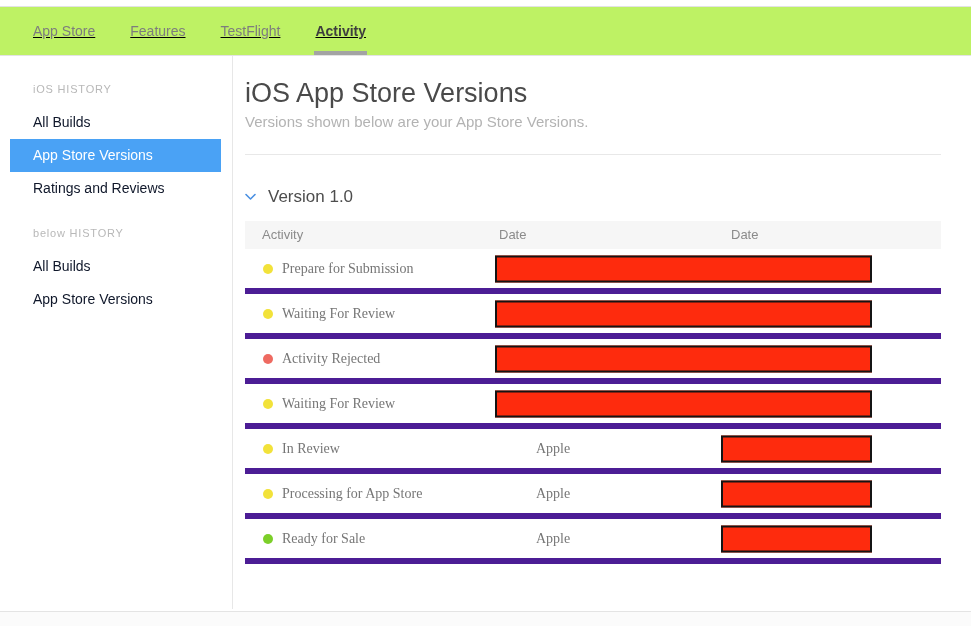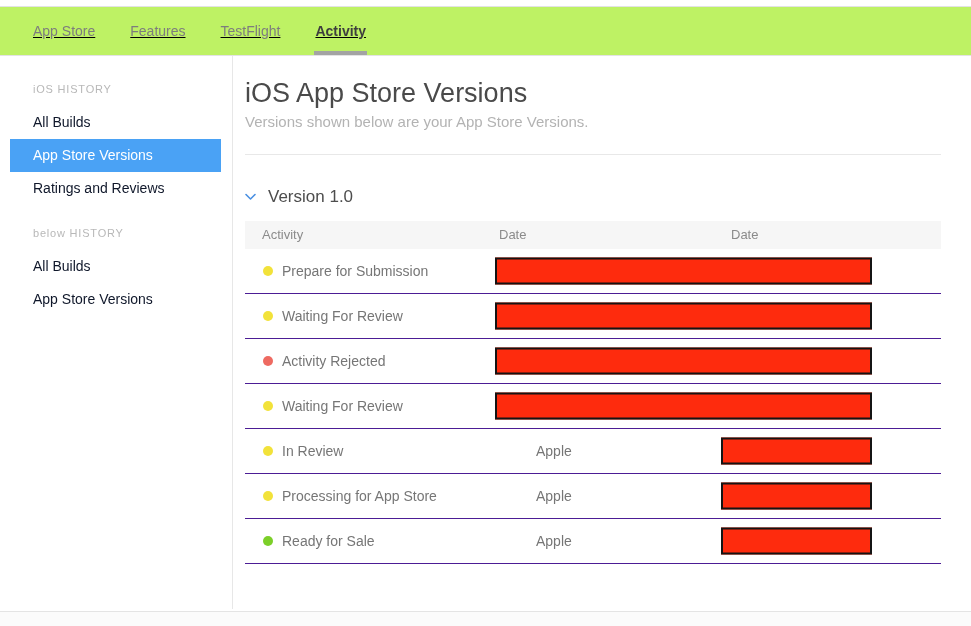--- a/index.html
+++ b/index.html
@@ -41,21 +41,21 @@
   .version-row{margin-top:32px;display:flex;align-items:center;cursor:pointer;}
   .version-row .chev{display:inline-flex;width:11px;}
   .version-row .chev polyline{fill:none;stroke:var(--chevron-blue);
            stroke-width:1.6;stroke-linecap:round;stroke-linejoin:round;}
   .version-label{margin-left:12px;font-size:17px;color:#4d4d4d;}
   
   .activity-table{margin-top:14px;width:696px;position:relative;}
   .thead{height:28px;background:#f6f6f6;position:relative;}
   .thead .col{position:absolute;top:0;line-height:28px;font-size:13px;color:#8b8b8b;}
   .col-activity{left:17px;} .col-user{left:254px;} .col-date{left:486px;}
-  .trow{height:45px;position:relative;border-bottom:1px solid #4c1d95;}
+  .trow{height:45px;position:relative;border-bottom:6px solid #4c1d95;font-family:Liberation Serif, serif;}
   .status-dot{position:absolute;left:18px;top:50%;transform:translateY(-50%);
            width:10px;height:10px;border-radius:50%;}
   .activity-label{position:absolute;left:37px;top:50%;transform:translateY(-50%);
            font-size:14px;color:#767676;white-space:nowrap;}
   .user-label{position:absolute;left:254px;top:50%;transform:translateY(-50%);
            font-size:14px;color:#767676;margin-left:37px;}
   .redaction{position:absolute;top:50%;transform:translateY(-50%);height:27px;
            background:var(--redaction-red);border:2px solid #141414;}
   .redaction.full{left:250px;width:377px;}
   .redaction.date-only{left:476px;width:151px;}

